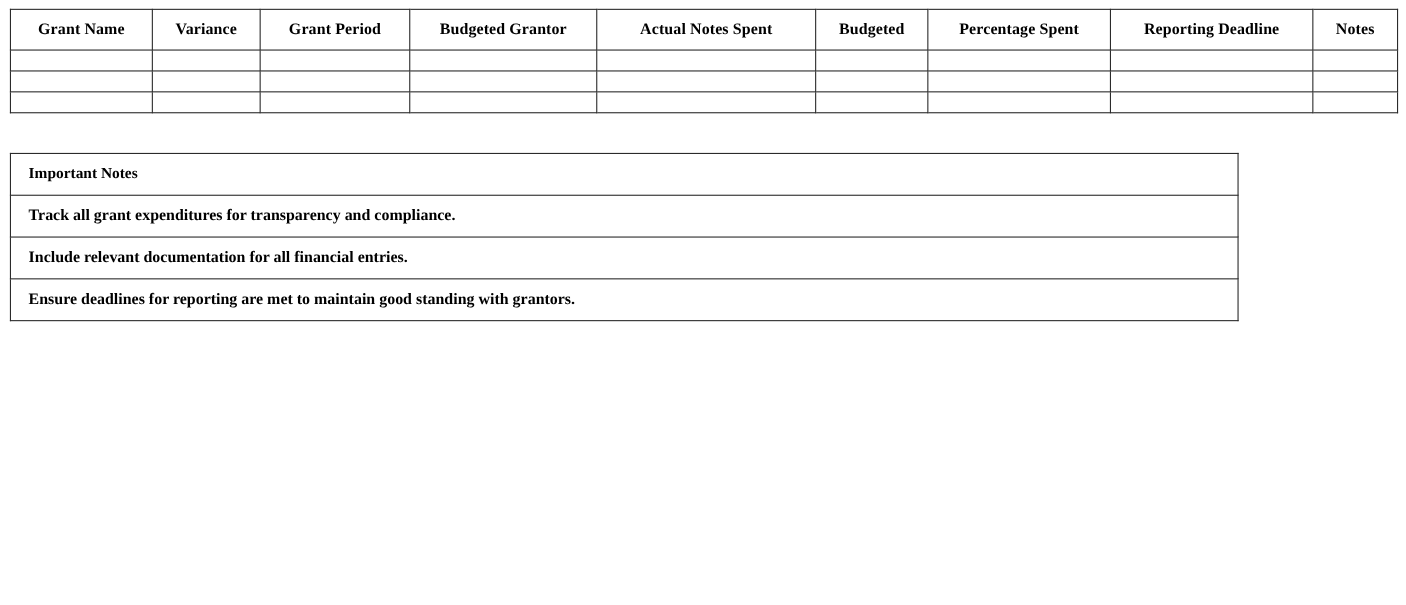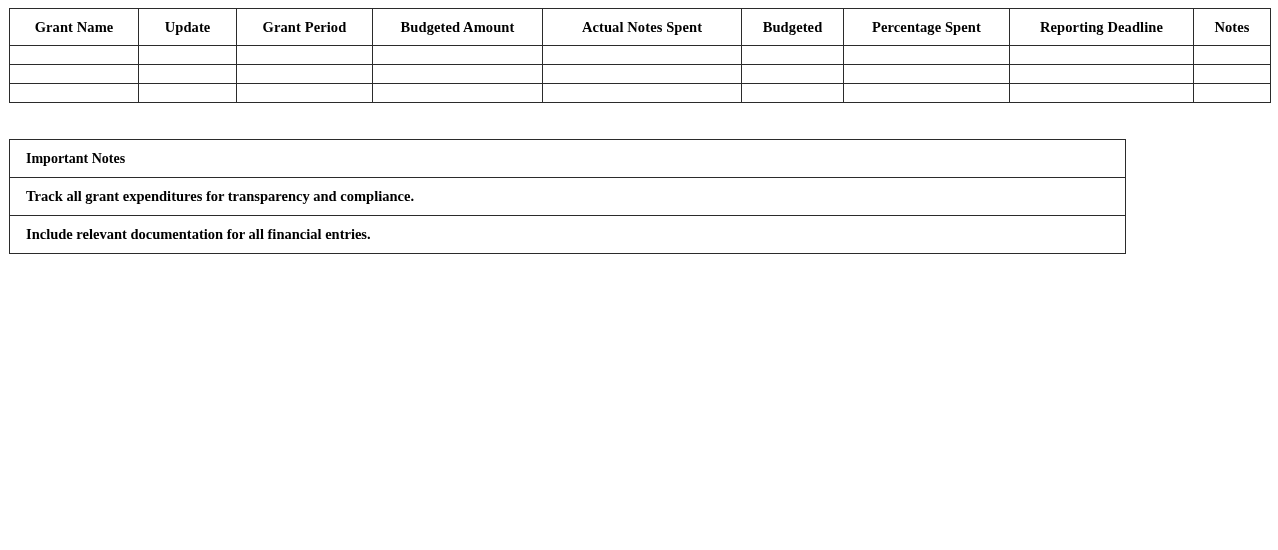--- a/index.html
+++ b/index.html
@@ -104,23 +104,23 @@
           <col style="width: 170px;">
           <col style="width: 199px;">
           <col style="width: 102px;">
           <col style="width: 166px;">
           <col style="width: 184px;">
           <col style="width: 77px;">
         </colgroup>
       <thead>
         <tr id="grant-header-row">
             <th>Grant Name</th>
-            <th>Update</th>
+            <th>Variance</th>
             <th>Grant Period</th>
-            <th>Budgeted Amount</th>
+            <th>Budgeted Grantor</th>
             <th>Actual Notes Spent</th>
             <th>Budgeted</th>
             <th>Percentage Spent</th>
             <th>Reporting Deadline</th>
             <th>Notes</th>
           </tr>
       </thead>
       <tbody id="grant-body">
           <tr>
             <td class="data-cell"></td>
@@ -164,17 +164,20 @@
       <tbody id="notes-body">
         <tr>
           <td class="notes-heading">Important Notes</td>
         </tr>
       <tr>
             <td class="note-item">Track all grant expenditures for transparency and compliance.</td>
           </tr>
           <tr>
             <td class="note-item">Include relevant documentation for all financial entries.</td>
           </tr>
+          <tr>
+            <td class="note-item">Ensure deadlines for reporting are met to maintain good standing with grantors.</td>
+          </tr>
         </tbody>
     </table>
   </div>
 
 </div>
 
 </body></html>

